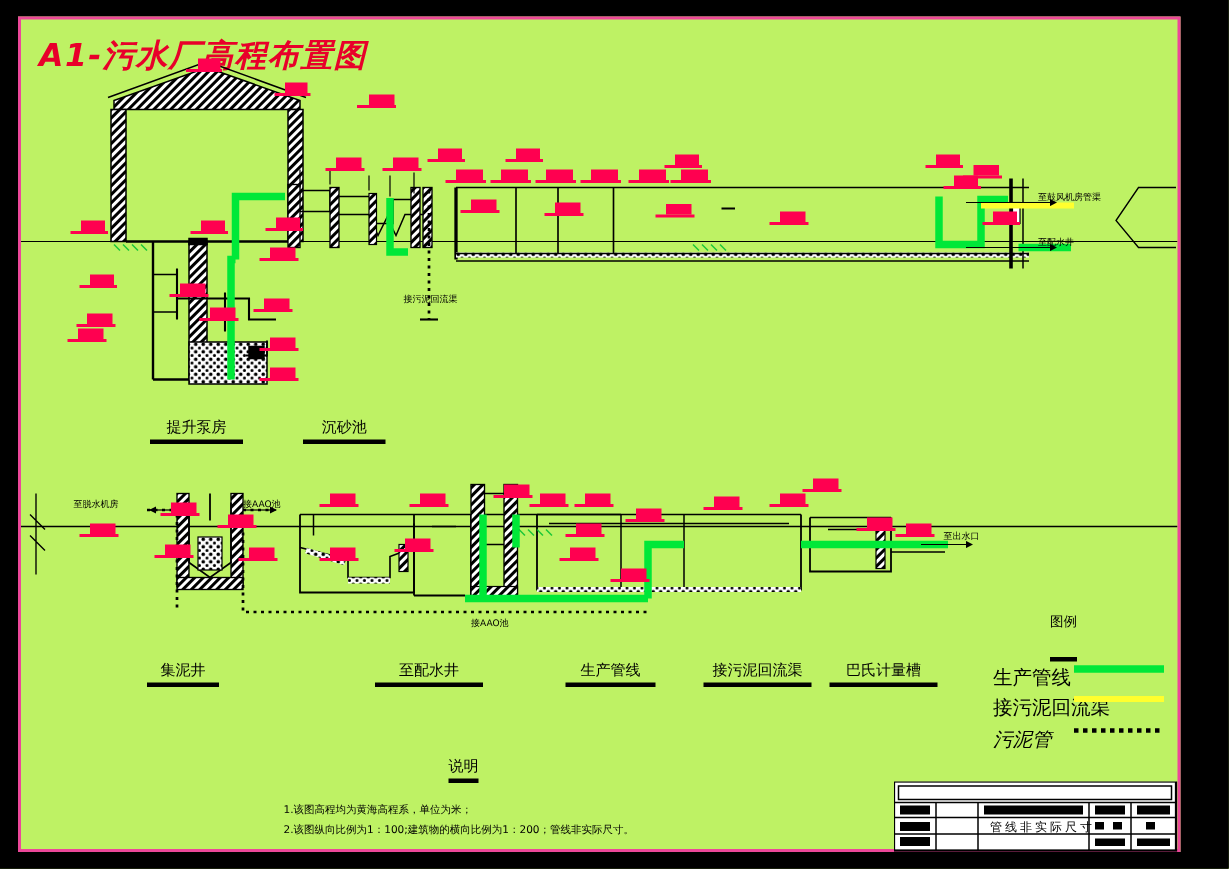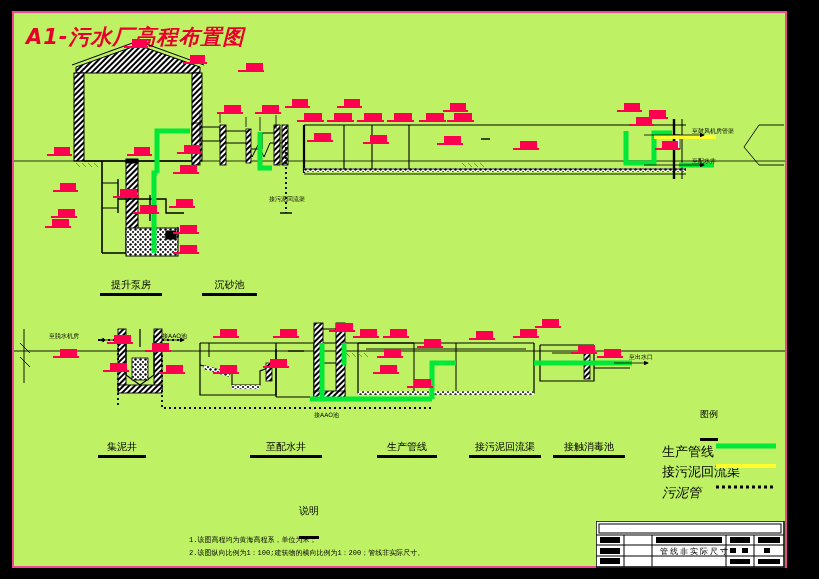--- a/index.html
+++ b/index.html
@@ -2,22 +2,22 @@
 <html><head>
 <meta charset="utf-8">
 <style>
   html,body{margin:0;padding:0;background:#000;}
   body{width:819px;height:579px;overflow:hidden;font-family:"DejaVu Sans","Liberation Sans",sans-serif;}
   #root{position:relative;width:819px;height:579px;background:#000;}
   #sheet{position:absolute;left:12px;top:11px;width:775px;height:557px;background:#bef264;border:2px solid #ec4899;box-sizing:border-box;}
   #canvas{position:absolute;inset:0;}
   .title{position:absolute;left:12px;top:10px;color:#e8002a;font-size:21px;font-weight:bold;font-style:italic;letter-spacing:1px;font-family:"DejaVu Sans","Liberation Sans",sans-serif;}
   .sec-lbl{position:absolute;font-size:10px;color:#000;text-align:center;white-space:nowrap;padding-bottom:1px;border-bottom:3px solid #000;}
-  .note-t{position:absolute;font-size:10px;color:#000;padding-bottom:18px;border-bottom:3px solid #000;}
-  .note-l{position:absolute;font-size:7px;color:#000;white-space:nowrap;font-family:Liberation Mono, monospace;}
+  .note-t{position:absolute;font-size:10px;color:#000;padding-bottom:1px;border-bottom:3px solid #000;}
+  .note-l{position:absolute;font-size:7px;color:#000;white-space:nowrap;}
   .lg-t{position:absolute;font-size:9px;color:#000;padding-bottom:17px;border-bottom:3px solid #000;}
   .lg-l{position:absolute;font-size:13px;color:#000;white-space:nowrap;}
   .wmk{position:absolute;left:300px;top:258px;font-size:25px;letter-spacing:11px;color:#111;font-family:"DejaVu Serif","Liberation Serif",serif;}
   .ar-l{position:absolute;font-size:6px;color:#000;white-space:nowrap;}
   .tb-txt{position:absolute;font-size:8px;color:#000;white-space:nowrap;letter-spacing:2px;}
 </style>
 </head>
 <body>
 
 <div id="root">
@@ -315,21 +315,21 @@
     </svg>
 
 
     <div class="sec-lbl" style="left:86px;top:265px;width:62px;">提升泵房</div>
     <div class="sec-lbl" style="left:188px;top:265px;width:55px;">沉砂池</div>
 
     <div class="sec-lbl" style="left:84px;top:427px;width:48px;">集泥井</div>
     <div class="sec-lbl" style="left:236px;top:427px;width:72px;">至配水井</div>
     <div class="sec-lbl" style="left:363px;top:427px;width:60px;">生产管线</div>
     <div class="sec-lbl" style="left:455px;top:427px;width:72px;">接污泥回流渠</div>
-    <div class="sec-lbl" style="left:539px;top:427px;width:72px;">接触消毒池</div>
+    <div class="sec-lbl" style="left:539px;top:427px;width:72px;">巴氏计量槽</div>
 
     <div class="ar-l" style="left:255px;top:182px;">接污泥回流渠</div>
     <div class="ar-l" style="left:678px;top:114px;">至鼓风机房管渠</div>
     <div class="ar-l" style="left:678px;top:144px;">至配水井</div>
     <div class="ar-l" style="left:35px;top:319px;">至脱水机房</div>
     <div class="ar-l" style="left:148px;top:319px;">接AAO池</div>
     <div class="ar-l" style="left:300px;top:398px;">接AAO池</div>
     <div class="ar-l" style="left:615px;top:340px;">至出水口</div>
 
     <div>

